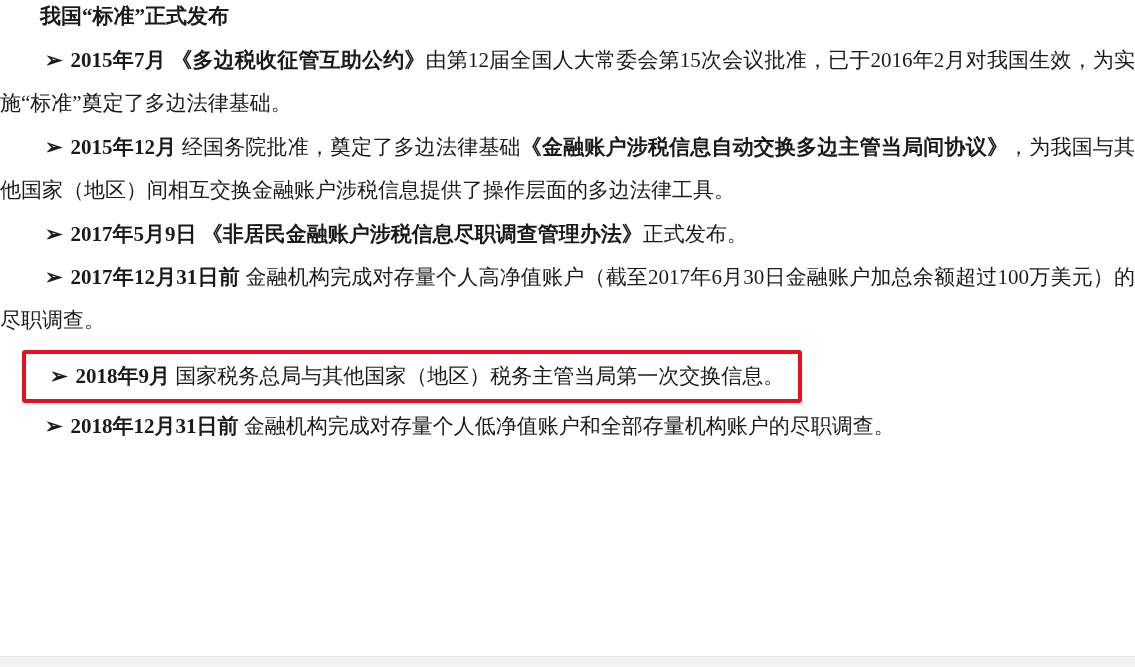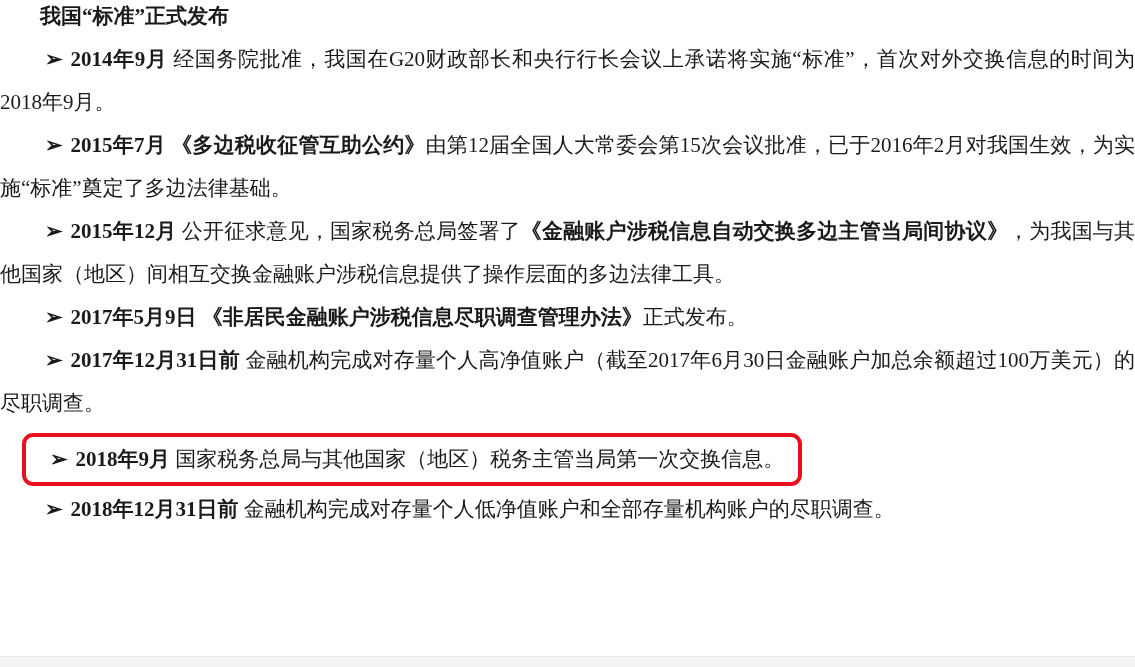--- a/index.html
+++ b/index.html
@@ -16,53 +16,52 @@
   .doc { margin-top: -5px; width: 1135px; }
   p { margin: 0; text-align: justify; text-indent: 45px; }
   p.title {
     font-weight: bold;
     text-align: left;
     text-indent: 40px;
   }
   .marker { font-weight: bold; margin-right: 8px; }
   .date { font-weight: bold; }
   .book {
-    font-family: Liberation Serif, serif;
+    font-family: Liberation Sans, sans-serif;
     font-weight: bold;
   }
   p.item-2016 { margin-top: 8px; }
   p.highlight {
     display: table;
     text-indent: 0;
     margin: 8px 0 2px 22px;
     padding: 1px 14px 1px 24px;
     border: 4px solid #e8101f;
-    border-radius: 11px;
+    border-radius: 3px;
     text-align: left;
   }
   .bottom-strip {
     position: absolute;
     left: 0; right: 0; bottom: 0;
     height: 10px;
     background: #f3f3f3;
     border-top: 1px solid #e7e7e7;
   }
 </style>
 </head>
 <body>
 
 <div class="doc">
 
   <p class="title"><span>我国“标准”正式发布</span></p>
 
-  <p class="item"><span class="marker">➢</span><span class="date">2014年9月</span><span class="t"> 经国务院批准，我国在G20财政部长和央行行长会议上承诺将实施“标准”，首次对外交换信息的时间为2018年9月。</span></p>
 
   <p class="item"><span class="marker">➢</span><span class="date">2015年7月</span><span class="t"> </span><span class="book">《多边税收征管互助公约》</span><span class="t">由第12届全国人大常委会第15次会议批准，已于2016年2月对我国生效，为实施“标准”奠定了多边法律基础。</span></p>
 
-  <p class="item"><span class="marker">➢</span><span class="date">2015年12月</span><span class="t"> 公开征求意见，国家税务总局签署了</span><span class="book">《金融账户涉税信息自动交换多边主管当局间协议》</span><span class="t">，为我国与其他国家（地区）间相互交换金融账户涉税信息提供了操作层面的多边法律工具。</span></p>
+  <p class="item"><span class="marker">➢</span><span class="date">2015年12月</span><span class="t"> 经国务院批准，奠定了多边法律基础</span><span class="book">《金融账户涉税信息自动交换多边主管当局间协议》</span><span class="t">，为我国与其他国家（地区）间相互交换金融账户涉税信息提供了操作层面的多边法律工具。</span></p>
 
 
   <p class="item"><span class="marker">➢</span><span class="date">2017年5月9日</span><span class="t"> </span><span class="book">《非居民金融账户涉税信息尽职调查管理办法》</span><span class="t">正式发布。</span></p>
 
 
   <p class="item"><span class="marker">➢</span><span class="date">2017年12月31日前</span><span class="t"> 金融机构完成对存量个人高净值账户（截至2017年6月30日金融账户加总余额超过100万美元）的尽职调查。</span></p>
 
 
   <p class="item highlight">
       <span class="marker">➢</span>

